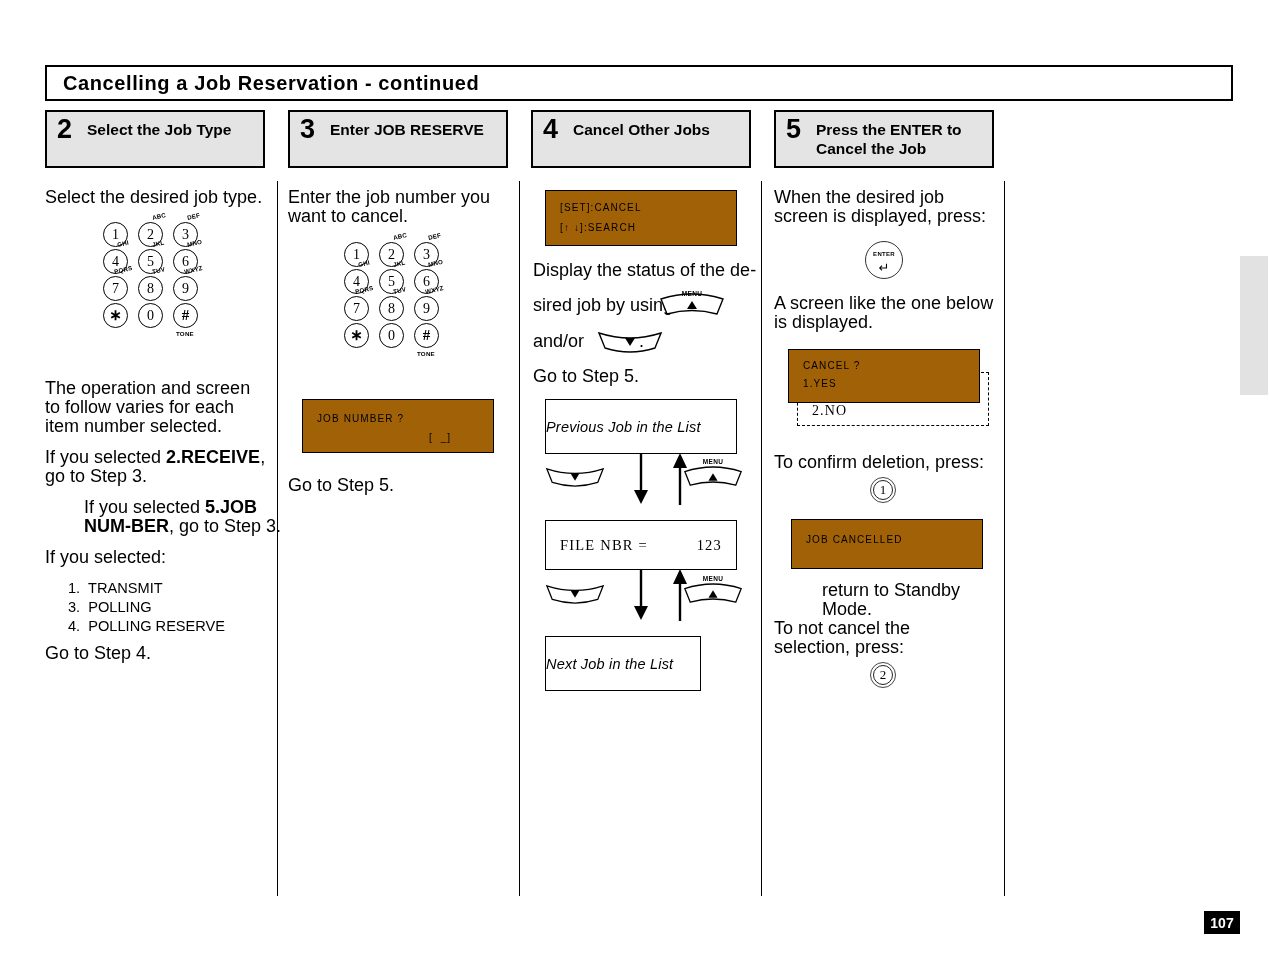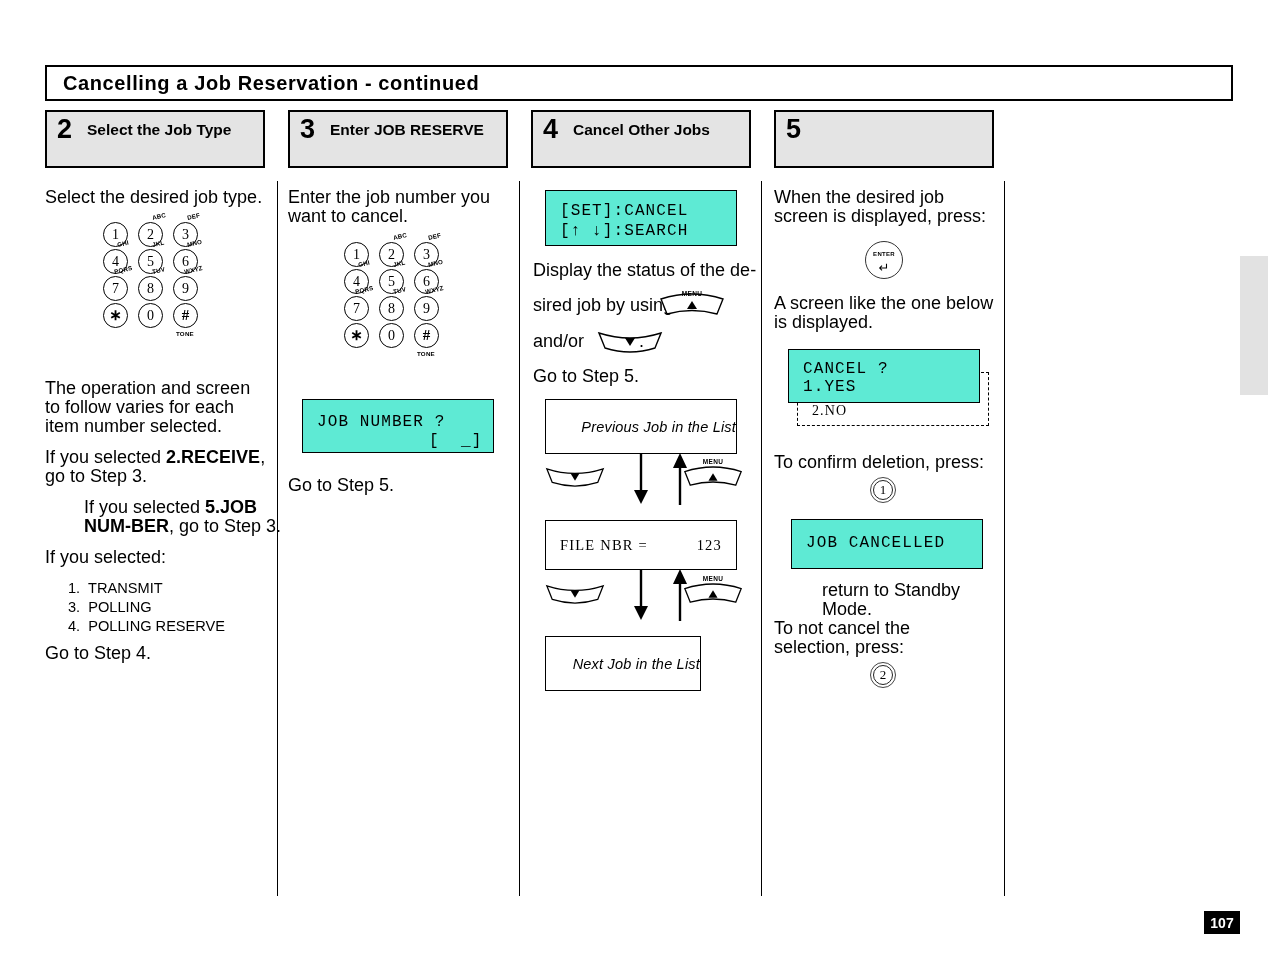--- a/index.html
+++ b/index.html
@@ -73,23 +73,23 @@
     line-height: 19px;
     color: #000;
   }
   .body-text b { font-weight: bold; }
 
   
   .lcd {
     position: absolute;
     border: 1.6px solid #000;
     box-sizing: border-box;
-    background: #5eead4;
-    font-family: Liberation Mono, monospace;
-    font-size: 16px;
+    background: #a16207;
+    font-family: Liberation Sans, sans-serif;
+    font-size: 10px;
     letter-spacing: 1.1px;
     color: #000;
   }
   .lcd .line {
     position: absolute;
     left: 14px;
     white-space: pre;
   }
   .lcd-dashed {
     position: absolute;
@@ -209,21 +209,21 @@
   }
 
   
   .flowbox {
     position: absolute;
     border: 1.6px solid #000;
     box-sizing: border-box;
     background: #fff;
     display: flex;
     align-items: center;
-    justify-content: flex-end;
+    justify-content: flex-start;
   }
   .flowbox .ftxt {
     font-style: italic;
     font-size: 14.5px;
     letter-spacing: 0.2px;
   }
   .flow-lcd {
     position: absolute;
     border: 1.6px solid #000;
     box-sizing: border-box;
@@ -284,20 +284,22 @@
   <div class="step-head" style="left:288px; top:110px; width:220px;">
     <div class="num">3</div>
     <div class="lbl">Enter JOB RESERVE</div>
   </div>
   <div class="step-head" style="left:531px; top:110px; width:220px;">
     <div class="num">4</div>
     <div class="lbl">Cancel Other Jobs</div>
   </div>
   <div class="step-head" style="left:774px; top:110px; width:220px;">
     <div class="num">5</div>
+    <div class="lbl" style="white-space:pre-line;">Press the ENTER to
+Cancel the Job</div>
   </div>
 
   <div class="divider" style="left:277px;"></div>
   <div class="divider" style="left:519px;"></div>
   <div class="divider" style="left:761px;"></div>
   <div class="divider" style="left:1004px;"></div>
 
   <div class="col" style="left:45px; width:222px;">
     <div class="body-text" style="position:absolute; left:0; top:7px; width:222px;">Select the desired job type.</div>
 

